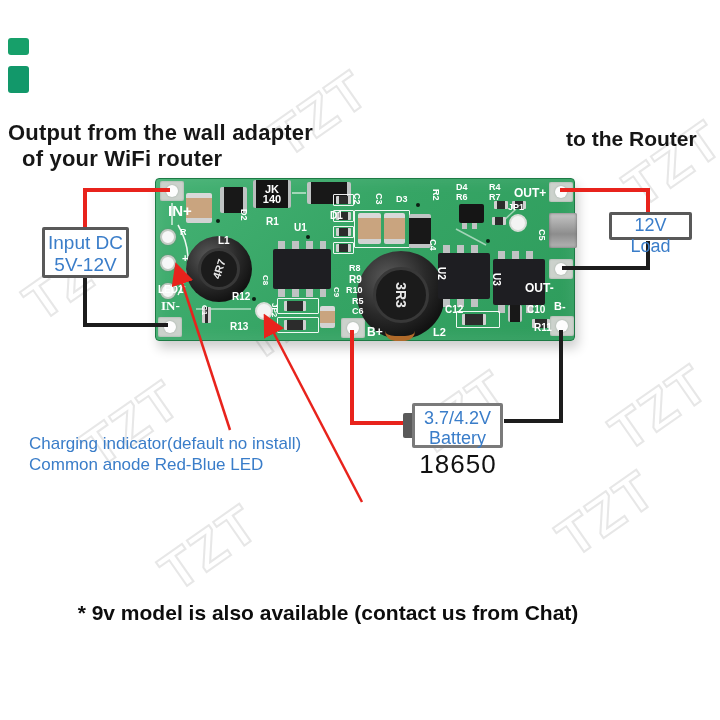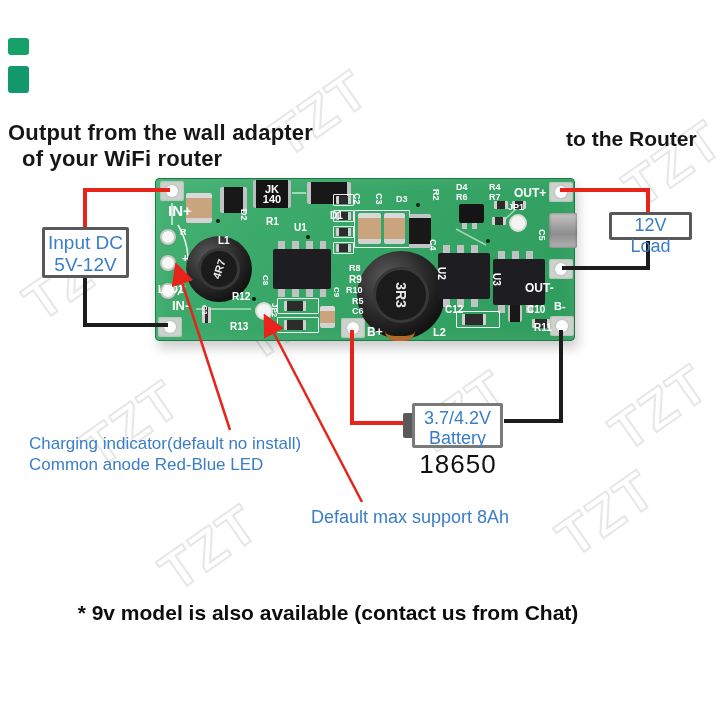--- a/index.html
+++ b/index.html
@@ -215,21 +215,21 @@
     <div class="dot" style="left:260px;top:24px"></div>
     <div class="dot" style="left:330px;top:60px"></div>
     <div class="dot" style="left:96px;top:118px"></div>
 
     <div class="abs" style="inset:0">
         <span class="silk" style="left: 4px; top: 24px; font-size: 15px; padding-left: 8px;">IN+</span>
         <span class="silk" style="left: 24px; top: 49px; font-size: 9px;">R</span>
         <span class="silk" style="left: 26px; top: 74px; font-size: 11px;">+</span>
         <span class="silk" style="left: 26px; top: 101px; font-size: 11px;">-</span>
         <span class="silk" style="left: 2px; top: 106px; font-size: 10px;">LED1</span>
-        <span class="silk" style="left: 16px; top: 120px; font-size: 13px;">IN-</span>
+        <span class="silk" style="left: 5px; top: 120px; font-size: 13px; font-family: Liberation Serif, serif;">IN-</span>
         <span class="silk" style="left: 52px; top: 126px; font-size: 8px; transform: rotate(90deg);">C1</span>
         <span class="silk" style="left: 76px; top: 113px; font-size: 10px;">R12</span>
         <span class="silk" style="left: 74px; top: 143px; font-size: 10px;">R13</span>
         <span class="silk" style="left: 122px; top: 124px; font-size: 8px; transform: rotate(90deg);">JP2</span>
         <span class="silk" style="left: 62px; top: 57px; font-size: 10px;">L1</span>
         <span class="silk" style="left: 92px; top: 30px; font-size: 9px; transform: rotate(90deg);">D2</span>
         <span class="silk" style="left: 110px; top: 38px; font-size: 10px;">R1</span>
         <span class="silk" style="left: 138px; top: 44px; font-size: 10px;">U1</span>
         <span class="silk" style="left: 113px; top: 96px; font-size: 8px; transform: rotate(90deg);">C8</span>
         <span class="silk" style="left: 174px; top: 32px; font-size: 10px;">D1</span>
@@ -291,18 +291,17 @@
     <div>3.7/4.2V</div>
     <div>Battery</div>
   </div>
   <div class="battery-type">18650</div>
 
   <div class="blue-note charging-note">
     <div>Charging indicator(default no install)</div>
     <div>Common anode Red-Blue LED</div>
   </div>
   <div class="blue-note support-note">
-    <div>Default max support 8Ah</div>
   </div>
 
   <div class="footer-note">* 9v model is also available (contact us from Chat)</div>
 
 </div>
 
 </body></html>

